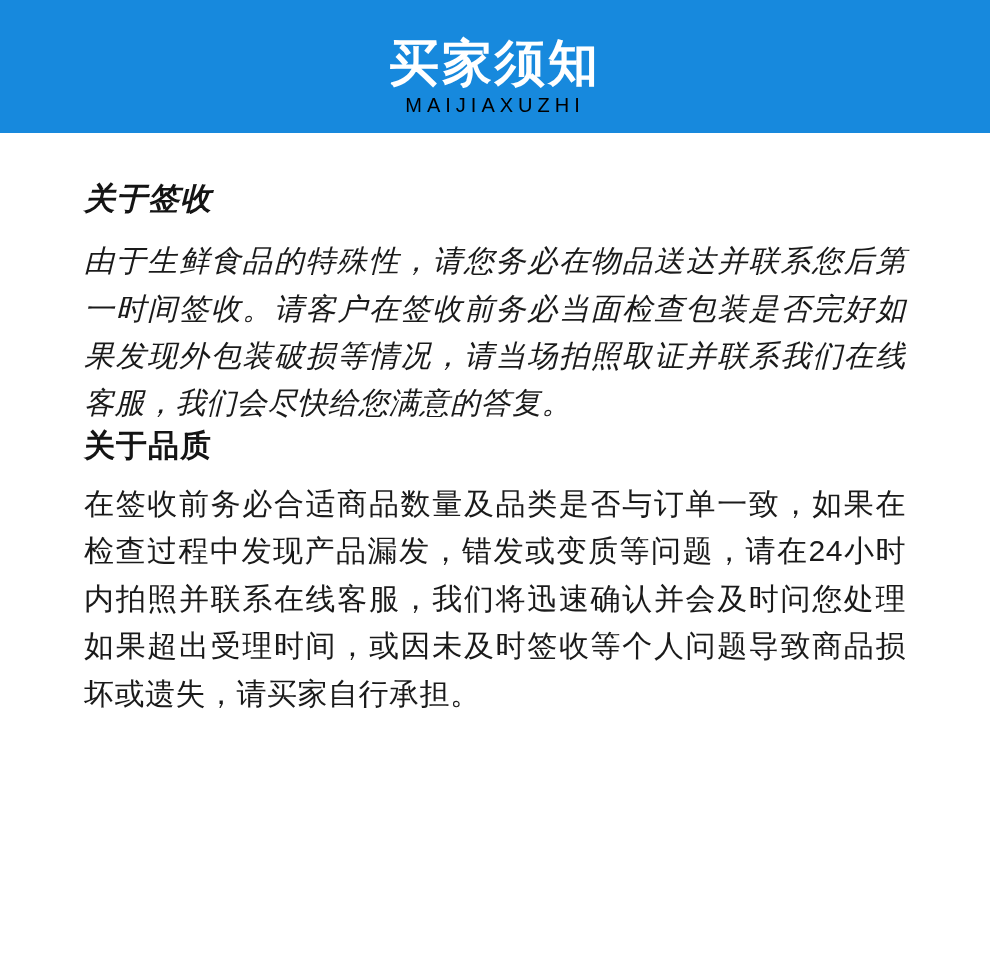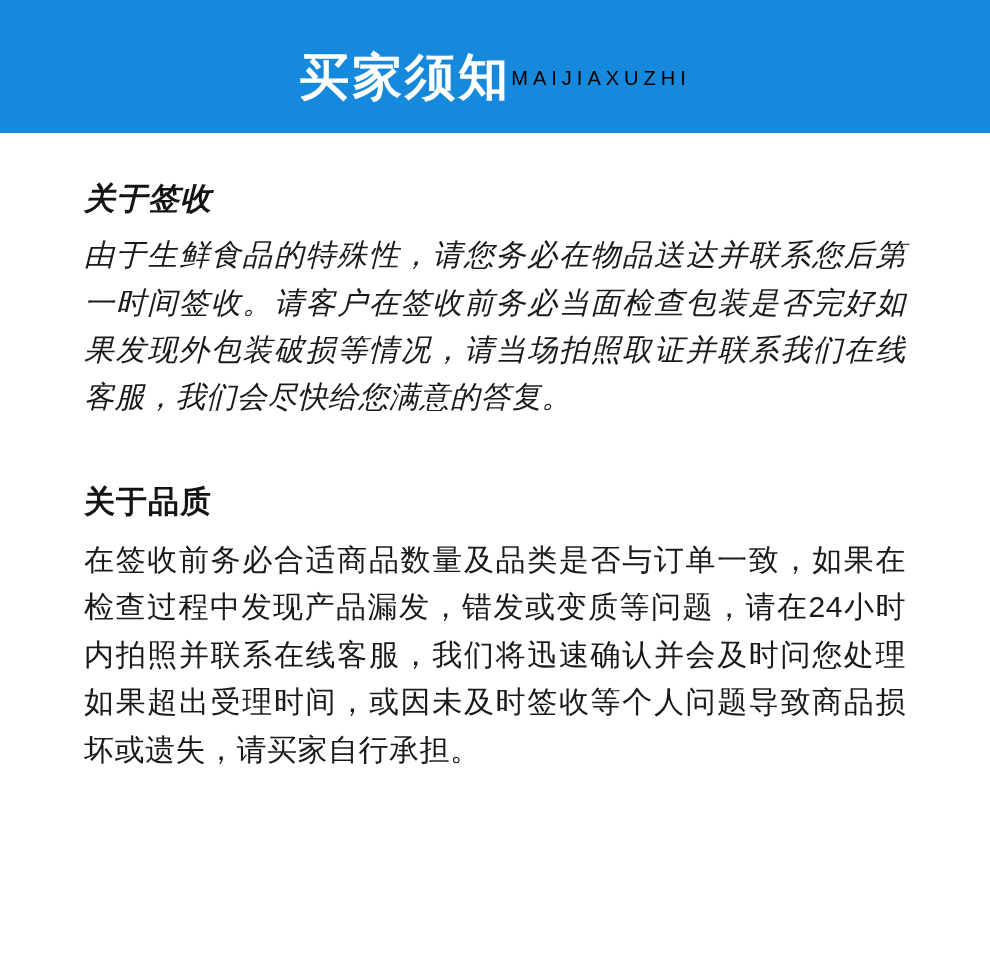--- a/index.html
+++ b/index.html
@@ -18,21 +18,21 @@
     width: 990px;
     height: 956px;
     position: relative;
     background: #ffffff;
   }
   .banner {
     width: 990px;
     height: 133px;
     background: #1789dd;
     display: flex;
-    flex-direction: row;
+    flex-direction: column;
     align-items: center;
     justify-content: center;
     box-sizing: border-box;
     padding-top: 20px;
   }
   .banner-title {
     color: #ffffff;
     font-size: 50px;
     font-weight: bold;
     letter-spacing: 3px;
@@ -70,24 +70,23 @@
     padding: 0;
     letter-spacing: 0.5px;
     text-align: justify;
     text-justify: inter-ideograph;
   }
   #section-shipping {
     margin-top: 47px;
     font-style: italic;
   }
   #section-shipping .section-body {
-    margin-top: 14px;
+    margin-top: 20px;
   }
   #section-quality {
-    margin-top: 62px;
   }
   #section-quality .section-body {
     margin-top: 16px;
   }
 </style>
 </head>
 <body>
 
 <div class="page">
 

